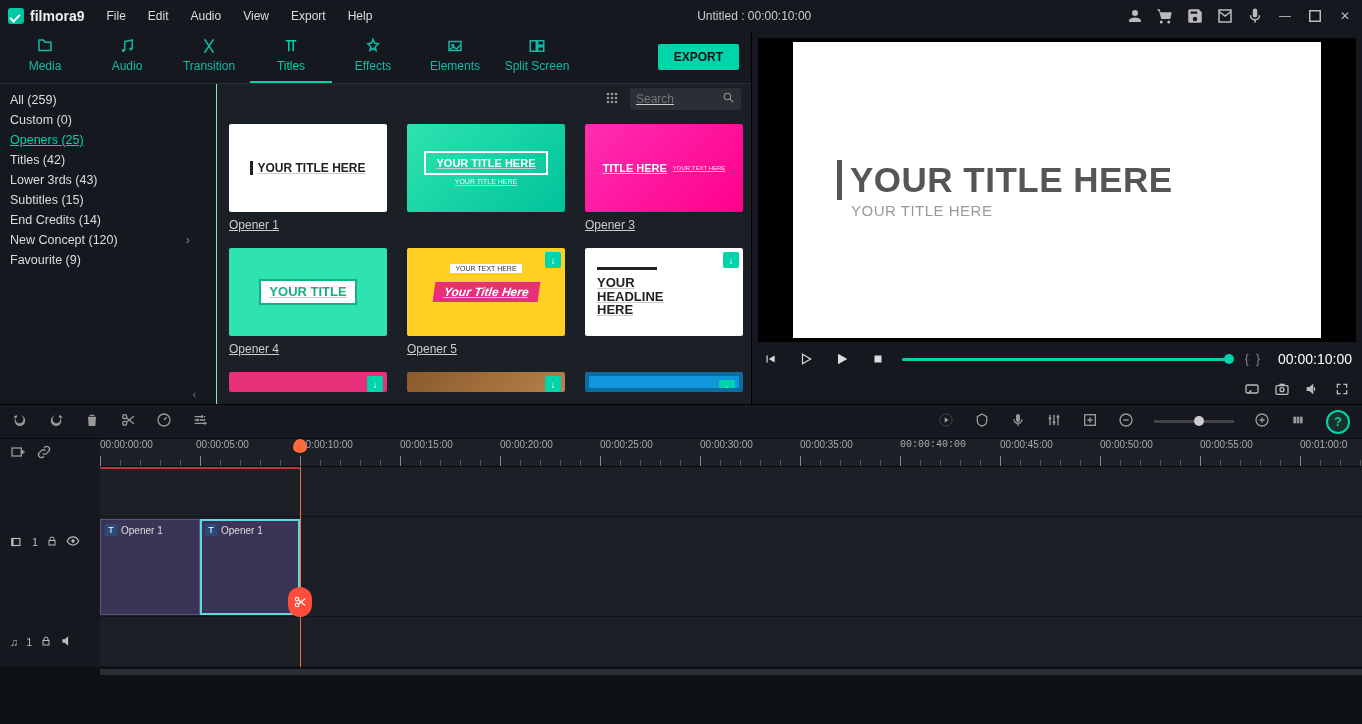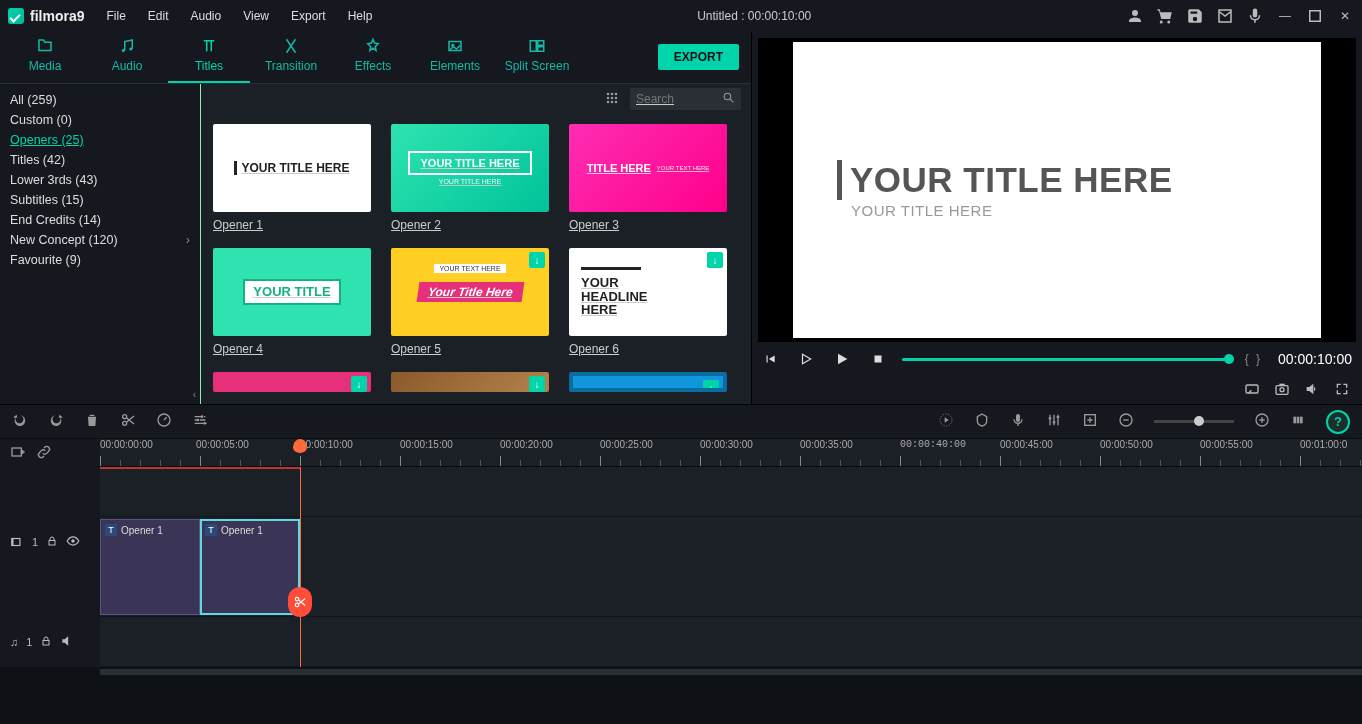--- a/index.html
+++ b/index.html
@@ -22,21 +22,21 @@
 .right-pane { flex: 1; display: flex; flex-direction: column; background: #15191f; }
 
 
 .tabs { display: flex; align-items: flex-end; height: 52px; padding: 0 4px; border-bottom: 1px solid #2a2e35; position: relative; }
 .tab { flex: 0 0 auto; width: 82px; display: flex; flex-direction: column; align-items: center; gap: 4px; padding: 6px 0 8px; color: #14b8a6; cursor: pointer; border-bottom: 2px solid transparent; }
 .tab.active { color: #00d4aa; border-bottom-color: #00d4aa; }
 .tab svg { width: 18px; height: 18px; }
 .export-btn { position: absolute; right: 12px; top: 12px; background: #00d4aa; color: #0e1116; font-weight: 700; padding: 6px 16px; border-radius: 2px; cursor: pointer; font-size: 12px; }
 
 
-.browser { flex: 1; display: flex; min-height: 0; }
+.browser { flex: 1; display: flex; min-height: 0; gap: 16px; }
 .sidebar { width: 200px; padding: 6px 10px; color: #ddd; font-size: 12.5px; position: relative; }
 .sidebar .item { padding: 3px 0; cursor: pointer; display: flex; align-items: center; justify-content: space-between; }
 .sidebar .item.sel { color: #00d4aa; text-decoration: underline; }
 .sidebar .chev { position: absolute; right: 4px; bottom: 4px; color: #888; font-size: 10px; }
 
 .grid-area { flex: 1; display: flex; flex-direction: column; background: #1b1f26; min-width: 0; border-left: 1px solid #86efac; text-decoration: underline;}
 .grid-hdr { height: 30px; display: flex; align-items: center; justify-content: flex-end; padding: 0 10px; gap: 10px; }
 .grid-hdr .view-ico { color: #999; cursor: pointer; }
 .search { display: flex; align-items: center; background: #2a2e35; border-radius: 2px; height: 22px; padding: 0 6px; gap: 6px; }
 .search input { background: transparent; border: none; color: #ccc; width: 80px; outline: none; font-size: 12px; }
@@ -189,31 +189,31 @@
           <span>Media</span>
         </div>
         <div class="tab">
           <svg viewBox="0 0 24 24">
             <path d="M9 18V6l10-2v12" fill="none" stroke="currentColor" stroke-width="2"></path>
             <circle cx="7" cy="18" r="2"></circle>
             <circle cx="17" cy="16" r="2"></circle>
           </svg>
           <span>Audio</span>
         </div>
+        <div class="tab">
+          <svg viewBox="0 0 24 24">
+            <path d="M6 3l6 9-6 9M18 3l-6 9 6 9" fill="none" stroke="currentColor" stroke-width="2"></path>
+          </svg>
+          <span>Transition</span>
+        </div>
         <div class="tab active">
           <svg viewBox="0 0 24 24">
             <path d="M5 5h14M9 5v14M15 5v14" stroke="currentColor" stroke-width="2"></path>
           </svg>
           <span>Titles</span>
-        </div>
-        <div class="tab">
-          <svg viewBox="0 0 24 24">
-            <path d="M6 3l6 9-6 9M18 3l-6 9 6 9" fill="none" stroke="currentColor" stroke-width="2"></path>
-          </svg>
-          <span>Transition</span>
         </div>
         <div class="tab">
           <svg viewBox="0 0 24 24">
             <path d="M12 3l2 5 5 1-4 4 1 5-4-3-4 3 1-5-4-4 5-1z" fill="none" stroke="currentColor" stroke-width="2"></path>
           </svg>
           <span>Effects</span>
         </div>
         <div class="tab">
           <svg viewBox="0 0 24 24">
             <rect x="4" y="6" width="16" height="12" fill="none" stroke="currentColor" stroke-width="2"></rect>
@@ -291,21 +291,20 @@
               <div class="thumb t1">
                   <span>YOUR TITLE HERE</span>
                 </div>
               <div class="cap">Opener 1</div>
             </div>
             <div class="card">
               <div class="thumb t2">
                   <div class="box">YOUR TITLE HERE</div>
                   <div class="sub">YOUR TITLE HERE</div>
                 </div>
-              <div class="cap">Opener 2</div>
             </div>
             <div class="card">
               <div class="thumb t3">
                   <span class="main">TITLE HERE</span>
                   <span class="side">YOUR TEXT HERE</span>
                 </div>
               <div class="cap">Opener 3</div>
             </div>
           </div>
           <div class="grid-row">
@@ -322,21 +321,20 @@
                   <div class="band">Your Title Here</div>
                 </div>
               <div class="cap">Opener 5</div>
             </div>
             <div class="card">
               <div class="thumb t6">
                   <span class="dl">↓</span>
                   <div class="line"></div>
                   <div class="hl"><span>YOUR</span><br><span>HEADLINE</span><br><span>HERE</span></div>
                 </div>
-              <div class="cap">Opener 6</div>
             </div>
           </div>
           <div class="grid-row">
             <div class="card">
                 <div class="thumb t7" style="height:20px">
                   <span class="dl">↓</span>
                 </div>
               </div>
             <div class="card">
                 <div class="thumb t8" style="height:20px">

